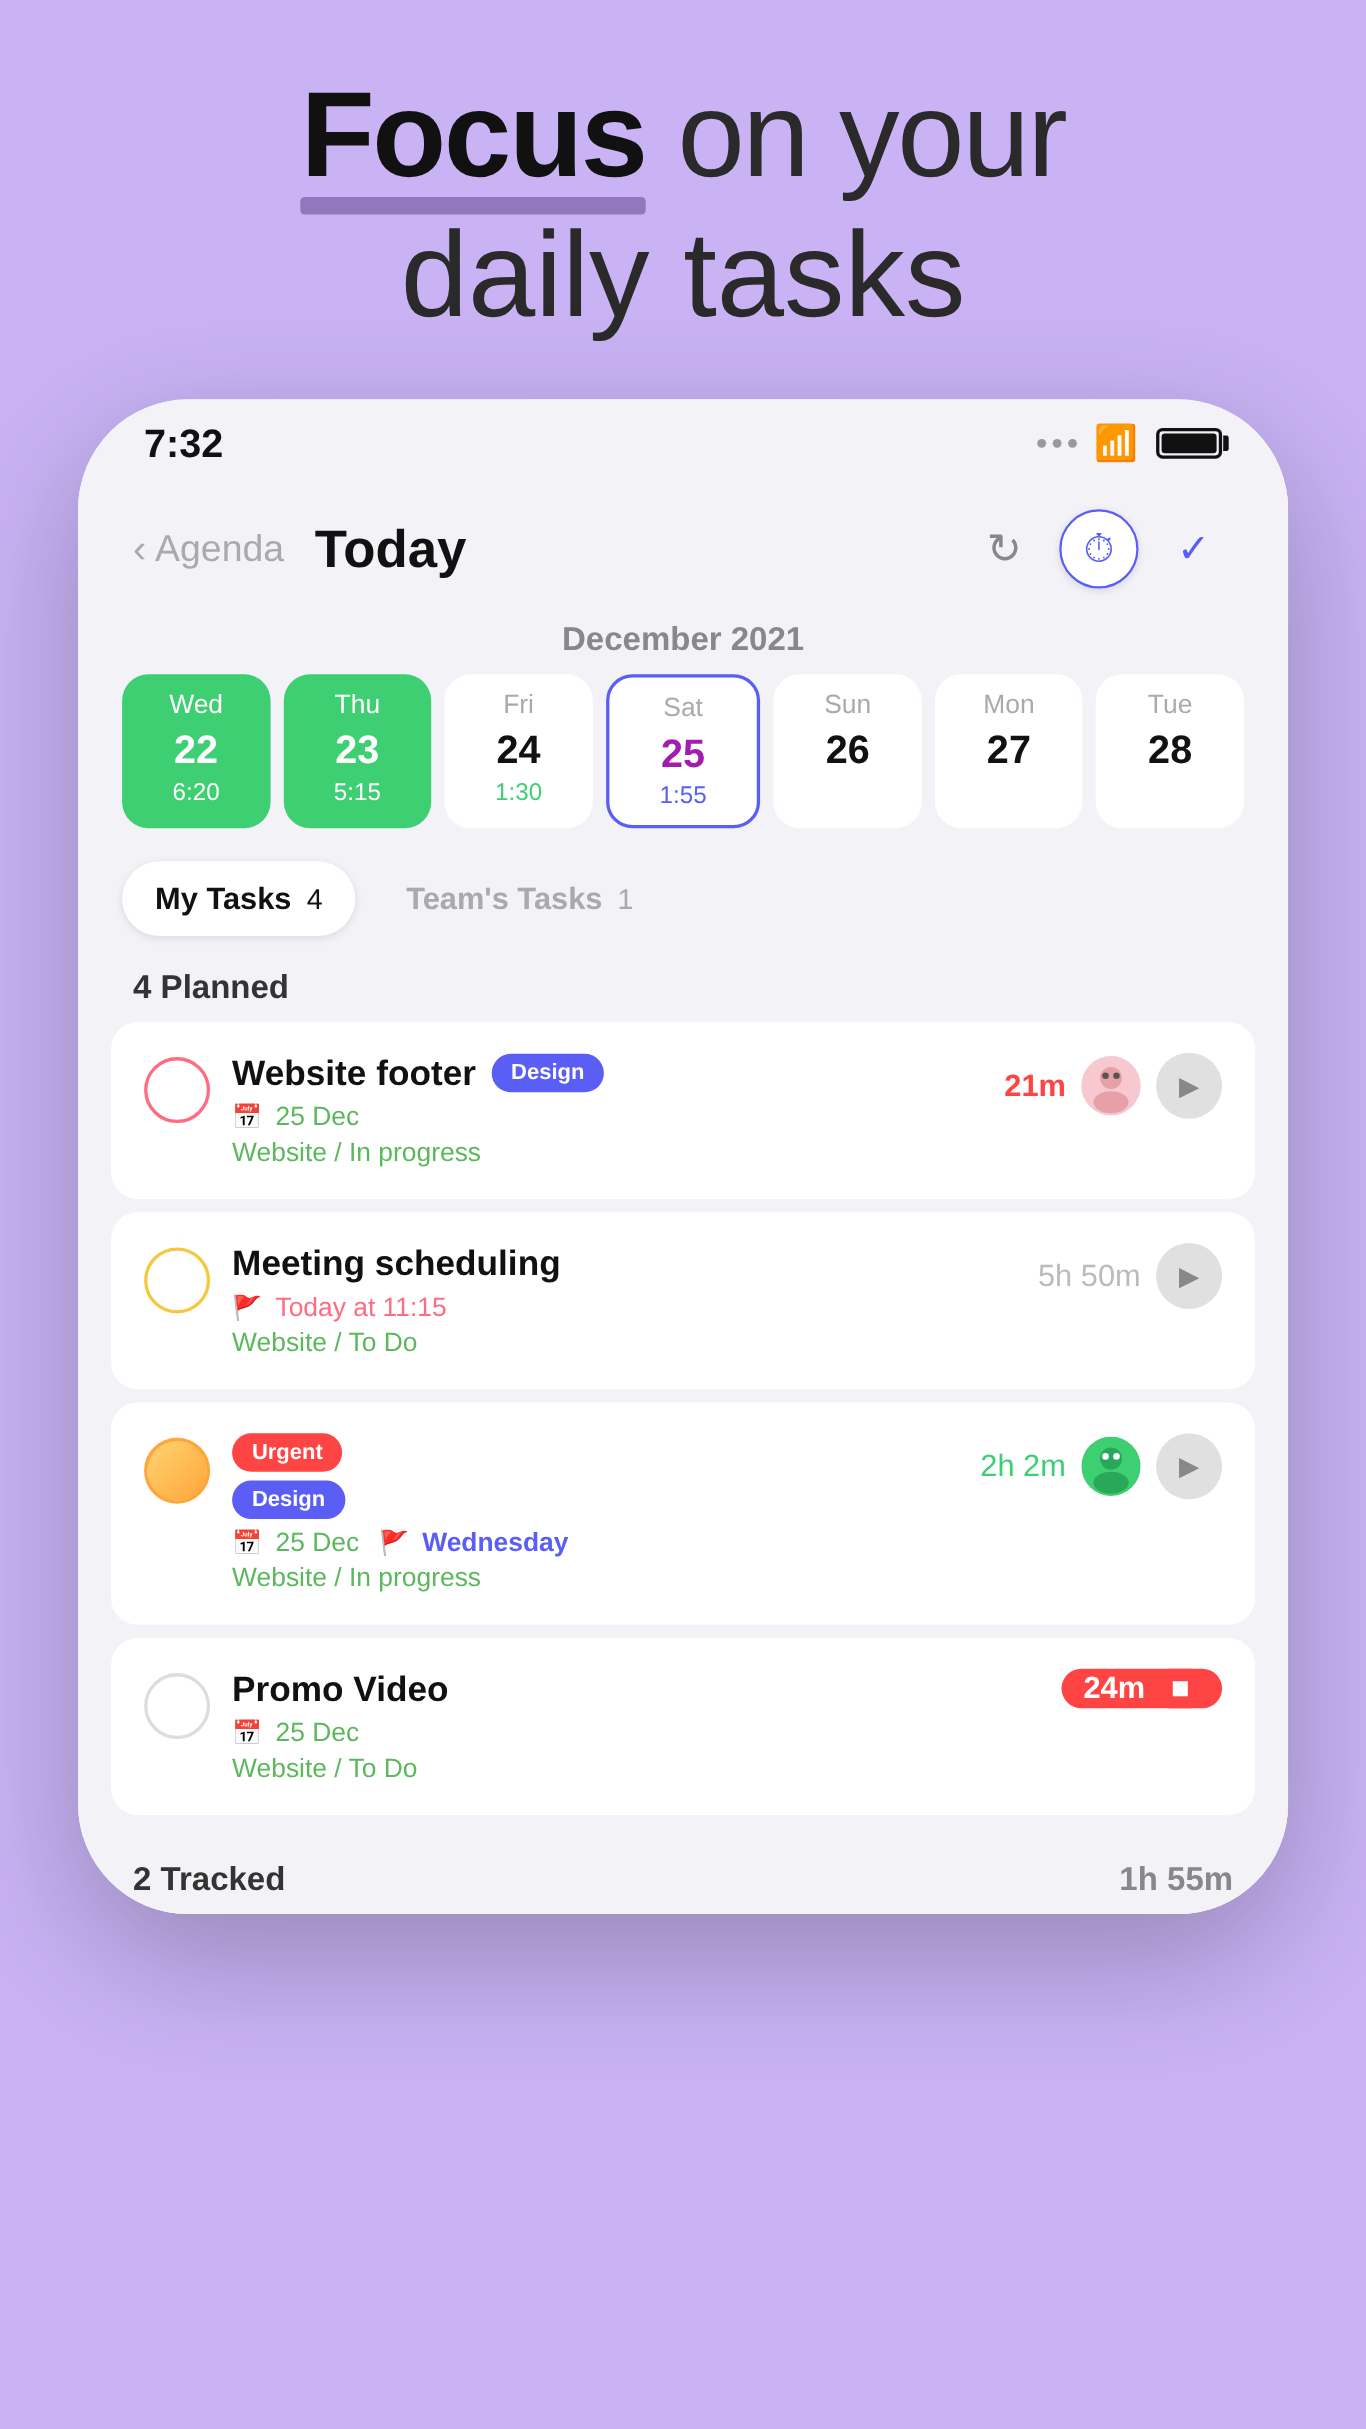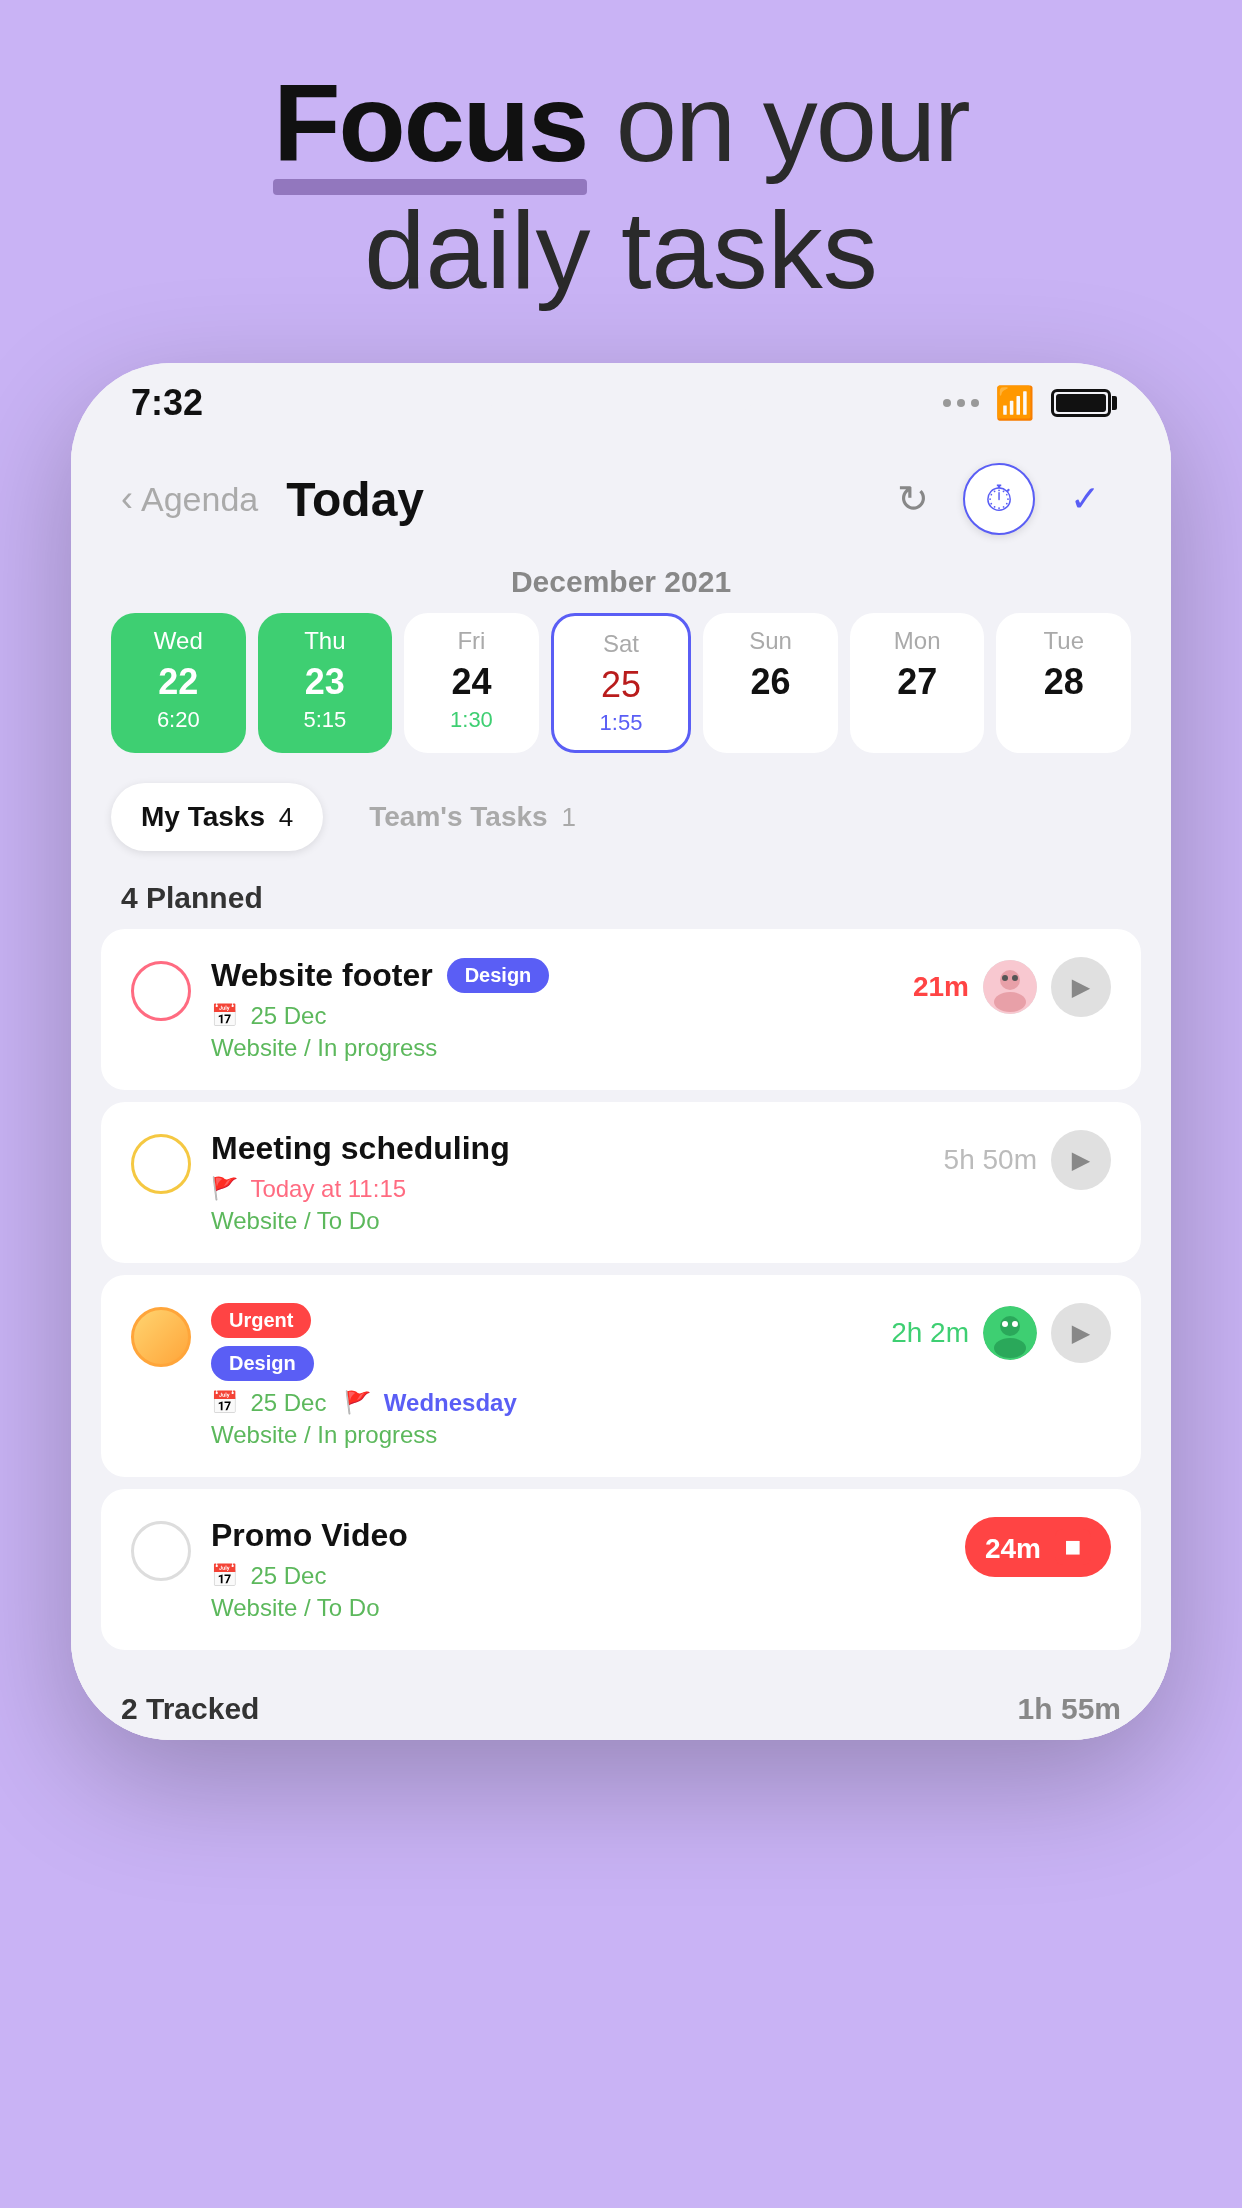--- a/index.html
+++ b/index.html
@@ -317,22 +317,22 @@
       background: #e0e0e0;
       display: flex; align-items: center; justify-content: center;
       font-size: 24px; color: #888;
     }
     .play-btn-active {
       background: #ff4444; color: white; border-radius: 8px;
       width: 36px; height: 36px; display: flex; align-items: center; justify-content: center;
     }
     .timer-red {
       background: #ff4444; color: white;
-      padding: 12px 20px; border-radius: 40px;
-      display: flex; align-items: flex-end; gap: 14px;
+      padding: 0 20px; border-radius: 40px;
+      display: flex; align-items: center; gap: 14px;
       font-size: 28px; font-weight: 700;
     }
 
     
     .tracked-section {
       background: #f2f2f7;
       padding: 0;
     }
 
     
@@ -412,21 +412,21 @@
           </div>
 
           <div class="cal-day light-green">
             <span class="cal-day-name" style="color:#aaa;">Fri</span>
             <span class="cal-day-num" style="color:#111;">24</span>
             <span class="cal-day-time" style="color:#3ecf72;">1:30</span>
           </div>
 
           <div class="cal-day selected">
             <span class="cal-day-name" style="color:#aaa;">Sat</span>
-            <span class="cal-day-num" style="color:#b91c1c; font-weight:400;">25</span>
+            <span class="cal-day-num" style="color:#a21caf; font-weight:700;">25</span>
             <span class="cal-day-time" style="color:#5a5ef5;">1:55</span>
           </div>
 
           <div class="cal-day empty">
             <span class="cal-day-name" style="color:#aaa;">Sun</span>
             <span class="cal-day-num" style="color:#111;">26</span>
             <span class="cal-day-time" style="color:transparent;">-</span>
           </div>
 
           <div class="cal-day empty">

